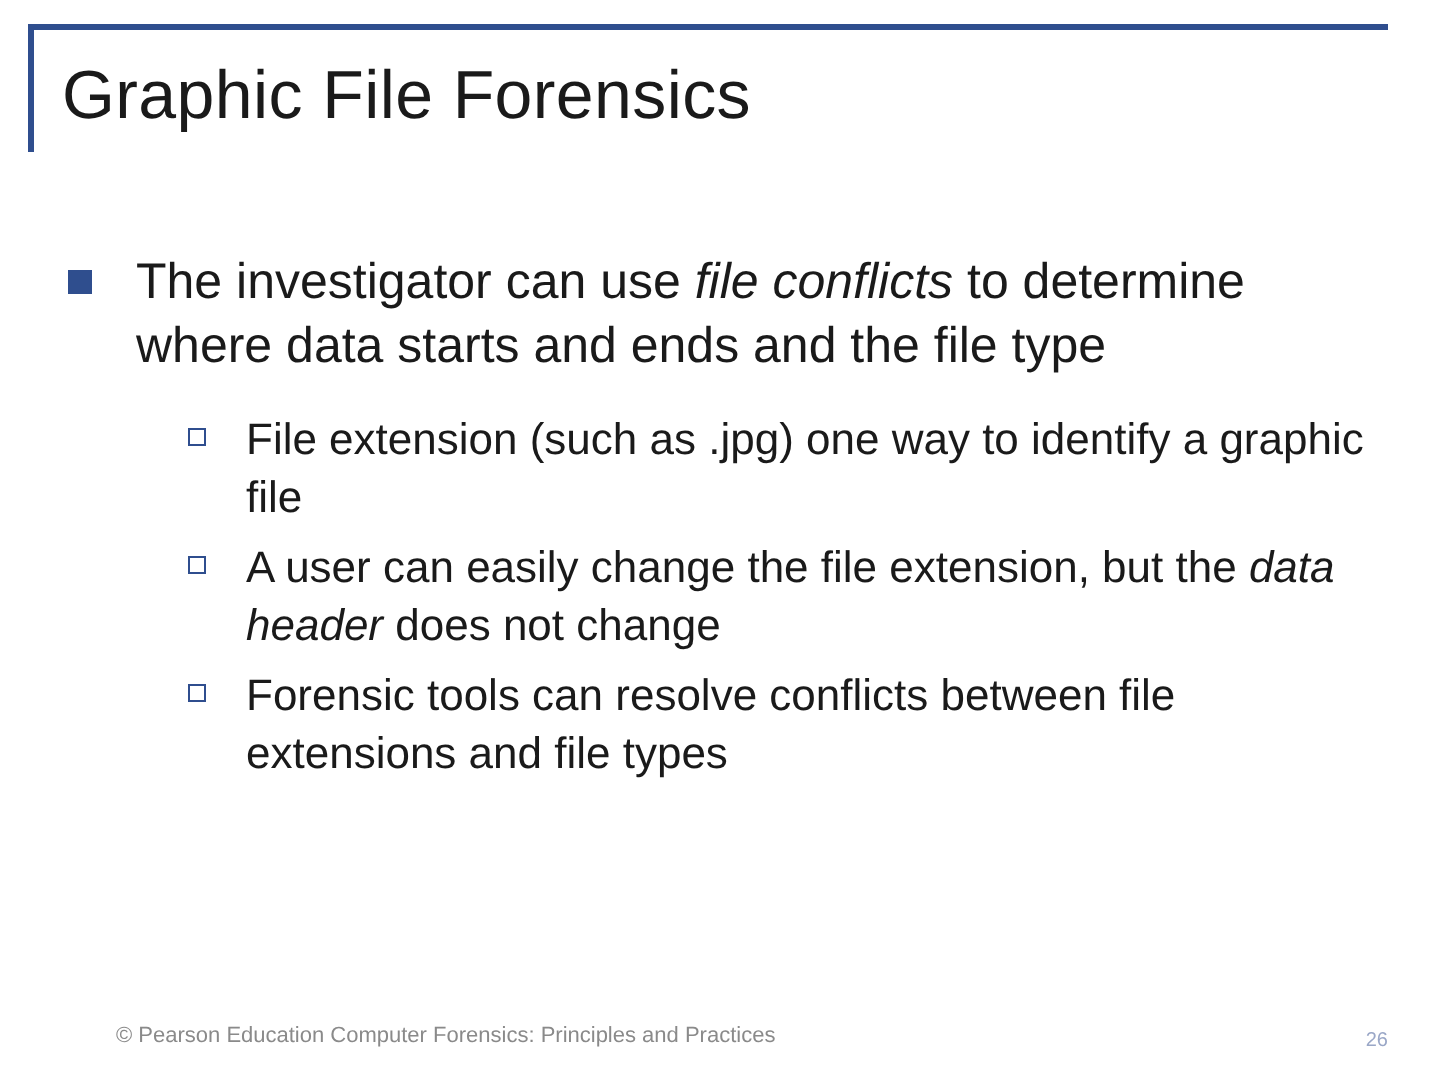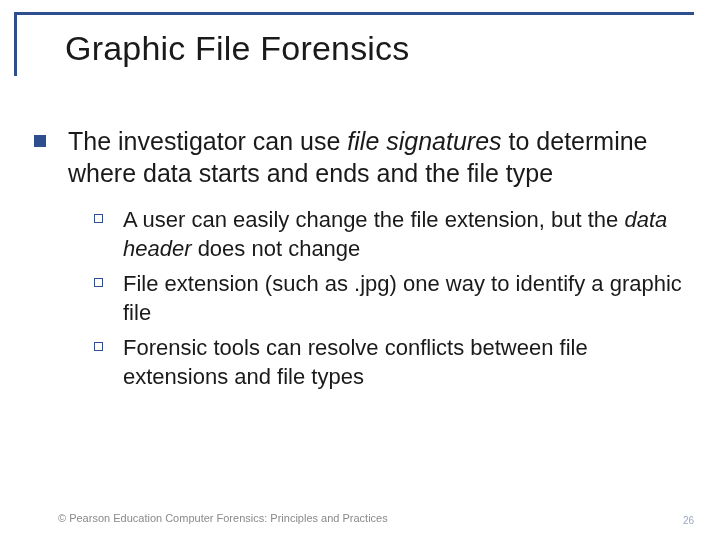--- a/index.html
+++ b/index.html
@@ -18,21 +18,20 @@
     border-left: 3px solid #2f4e8e;
     border-top: 3px solid #2f4e8e;
     padding: 14px 0 8px 14px;
     width: 680px;
   }
   .title {
     font-size: 34px;
     color: #1a1a1a;
     font-weight: 400;
     letter-spacing: 0.2px;
-    margin-left: 34px;
   }
   .body {
     position: absolute;
     top: 125px;
     left: 34px;
     width: 660px;
   }
   .l1 {
     display: flex;
     align-items: flex-start;
@@ -96,34 +95,34 @@
 <body>
 
 <div class="title-wrap">
   <div class="title">Graphic File Forensics</div>
 </div>
 
 <div class="body">
   <div class="l1">
     <div class="sq-bullet"></div>
     <div class="l1-text">
-      <span>The investigator can use </span><span class="ital">file signatures</span><span> to determine where data starts and ends and the file type</span>
+      <span>The investigator can use </span><span class="ital">file conflicts</span><span> to determine where data starts and ends and the file type</span>
     </div>
   </div>
   <div class="subs">
     <div class="l2">
       <div class="sq-bullet-sm"></div>
       <div class="l2-text">
-        <span>A user can easily change the file extension, but the </span><span class="ital">data header</span><span> does not change</span>
+        <span>File extension (such as .jpg) one way to identify a graphic file</span><span class="ital"></span><span></span>
       </div>
     </div>
     <div class="l2">
       <div class="sq-bullet-sm"></div>
       <div class="l2-text">
-        <span>File extension (such as .jpg) one way to identify a graphic file</span><span class="ital"></span><span></span>
+        <span>A user can easily change the file extension, but the </span><span class="ital">data header</span><span> does not change</span>
       </div>
     </div>
     <div class="l2">
       <div class="sq-bullet-sm"></div>
       <div class="l2-text">
         <span>Forensic tools can resolve conflicts between file extensions and file types</span><span class="ital"></span><span></span>
       </div>
     </div>
   </div>
 </div>

